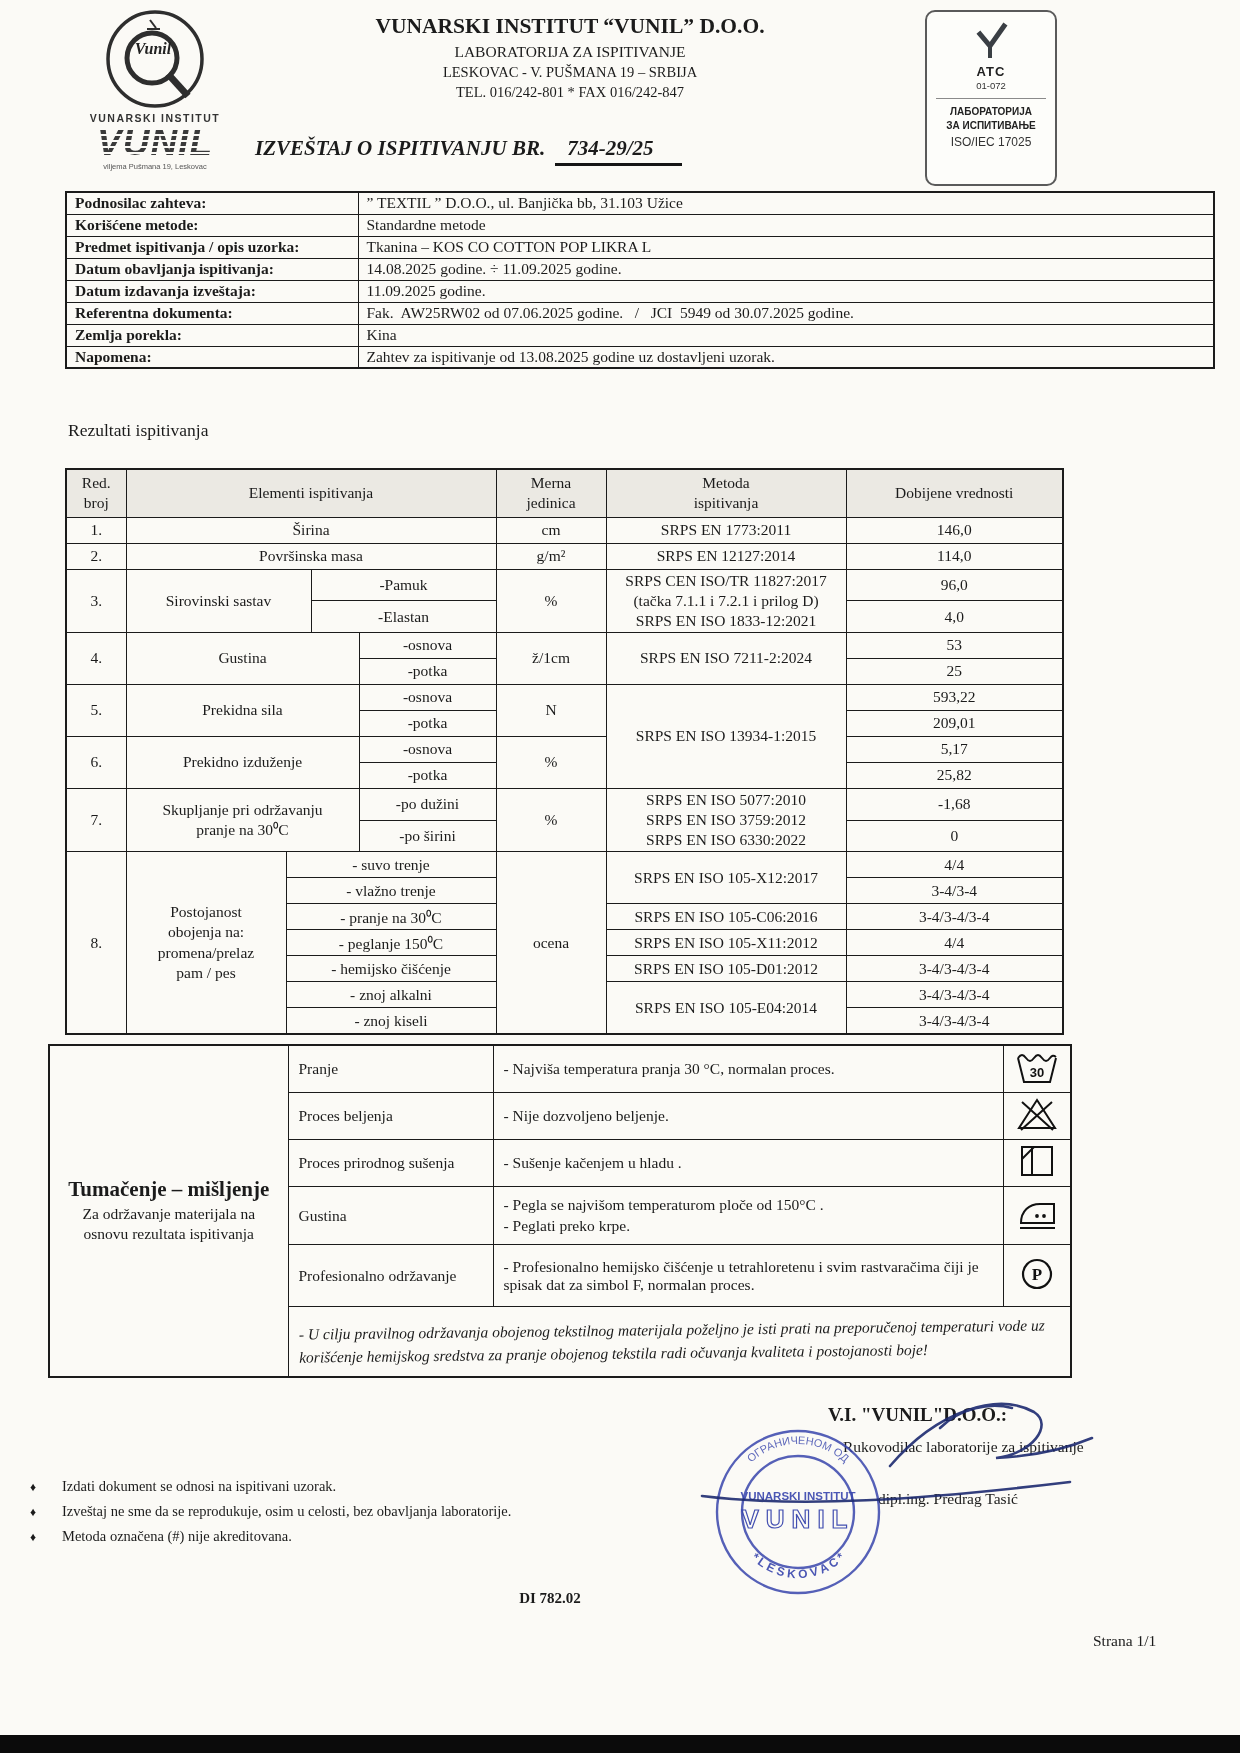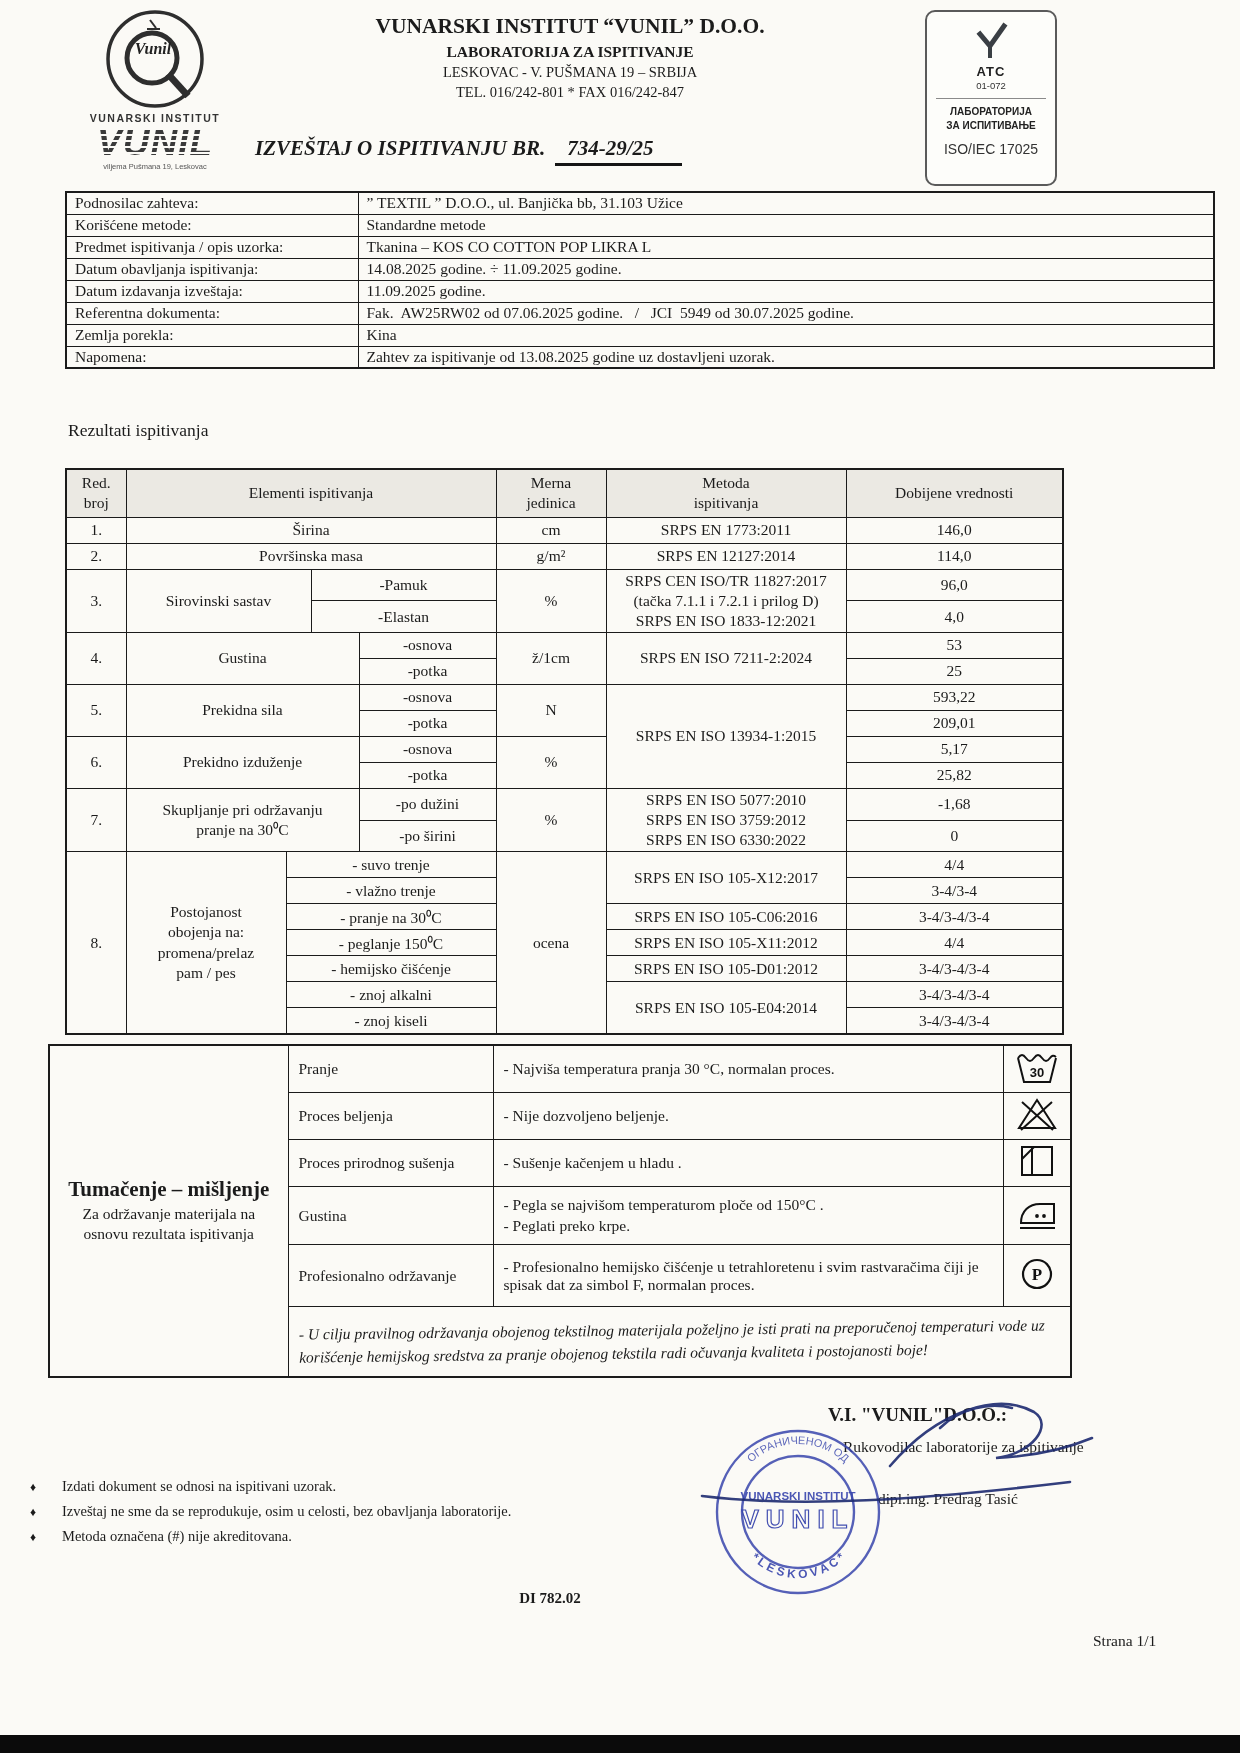--- a/index.html
+++ b/index.html
@@ -12,39 +12,39 @@
   
   .logo-block { position:absolute; left:55px; top:8px; width:200px; text-align:center; }
   .logo-circle { display:block; margin:0 auto; }
   .logo-inst { font-family:"Liberation Sans",sans-serif; font-size:10.5px; font-weight:bold; letter-spacing:1.5px; color:#333; margin-top:2px; }
   .wordmark { font-family:"Liberation Sans",sans-serif; font-weight:bold; font-style:italic; font-size:37px; letter-spacing:1px; color:#3a3a3a; position:relative; display:inline-block; line-height:1; }
   .wordmark::after { content:""; position:absolute; inset:0; background:repeating-linear-gradient(to bottom, transparent 0 4px, #fbfaf6 4px 6px); }
   .logo-addr { font-family:"Liberation Sans",sans-serif; font-size:7.5px; color:#555; margin-top:1px; }
 
   .head-center { position:absolute; left:300px; top:14px; width:540px; text-align:center; }
   .hc-company { font-size:21.5px; font-weight:bold; }
-  .hc-lab { font-size:15.5px; font-weight:bold; margin-top:4px; }
+  .hc-lab { font-size:15.5px; font-weight:normal; margin-top:4px; }
   .hc-addr { font-size:14.5px; margin-top:3px; }
   .hc-tel { font-size:14.5px; margin-top:3px; }
 
   .report-line { position:absolute; left:255px; top:136px; width:660px; font-size:21px; font-weight:bold; font-style:italic; }
   .report-number { border-bottom:3px solid #151515; padding:0 28px 3px 12px; margin-left:10px; }
 
   .accr-box { position:absolute; left:925px; top:10px; width:132px; height:176px; border:2px solid #5a5a5a; border-radius:10px; background:#fdfdfa; text-align:center; padding-top:10px; font-family:"Liberation Sans",sans-serif; }
   .accr-atc { font-size:13px; font-weight:bold; letter-spacing:1px; color:#222; margin-top:2px; }
   .accr-num { font-size:9.5px; color:#333; margin-top:1px; }
   .accr-div { border-top:1.5px solid #8a8a8a; width:86%; margin:7px auto 6px auto; }
   .accr-l1, .accr-l2 { font-size:10px; font-weight:bold; color:#222; line-height:1.35; }
-  .accr-std { font-size:14px; color:#333; margin-top:9px; }
+  .accr-std { font-size:12px; color:#333; margin-top:3px; }
 
   
   table { border-collapse:collapse; }
   .info-table { position:absolute; left:65px; top:191px; width:1150px; border:2.5px solid #1b1b1b; table-layout:fixed; }
   .info-table td { border:1.5px solid #1b1b1b; font-size:15.5px; height:22px; padding:1px 8px; white-space:pre-wrap; overflow:hidden; }
-  .info-table td.lbl { width:292px; }
+  .info-table td.lbl { width:292px;font-weight:bold; }
 
   
   .results-title { position:absolute; left:68px; top:420px; font-size:17.5px; }
   .results-table { position:absolute; left:65px; top:468px; border:2.5px solid #1b1b1b; table-layout:fixed; }
   .results-table td, .results-table th { border:1.5px solid #1b1b1b; font-size:15.5px; text-align:center; vertical-align:middle; padding:1px 4px; overflow:hidden; }
   .results-table th { font-weight:normal; background:#ebe9e3; }
   tr.hhead { height:48px; }
   tr.h26 { height:26px; }
   tr.h31 { height:31px; }
   .el { text-align:left; padding-left:10px; }

